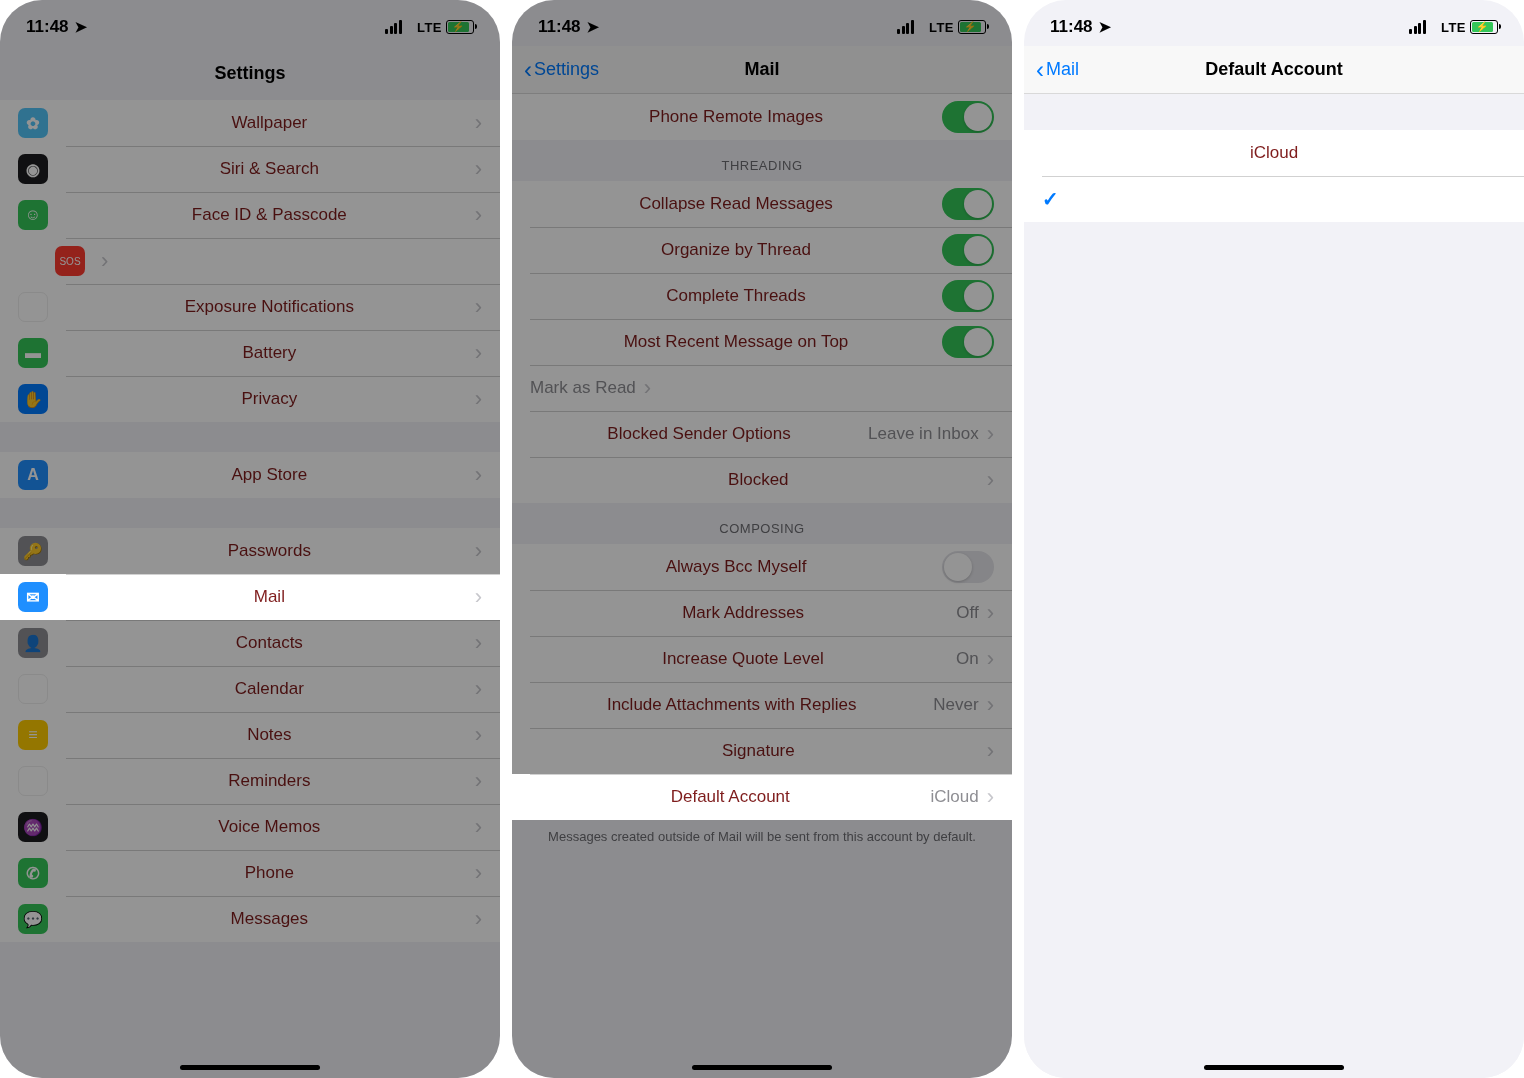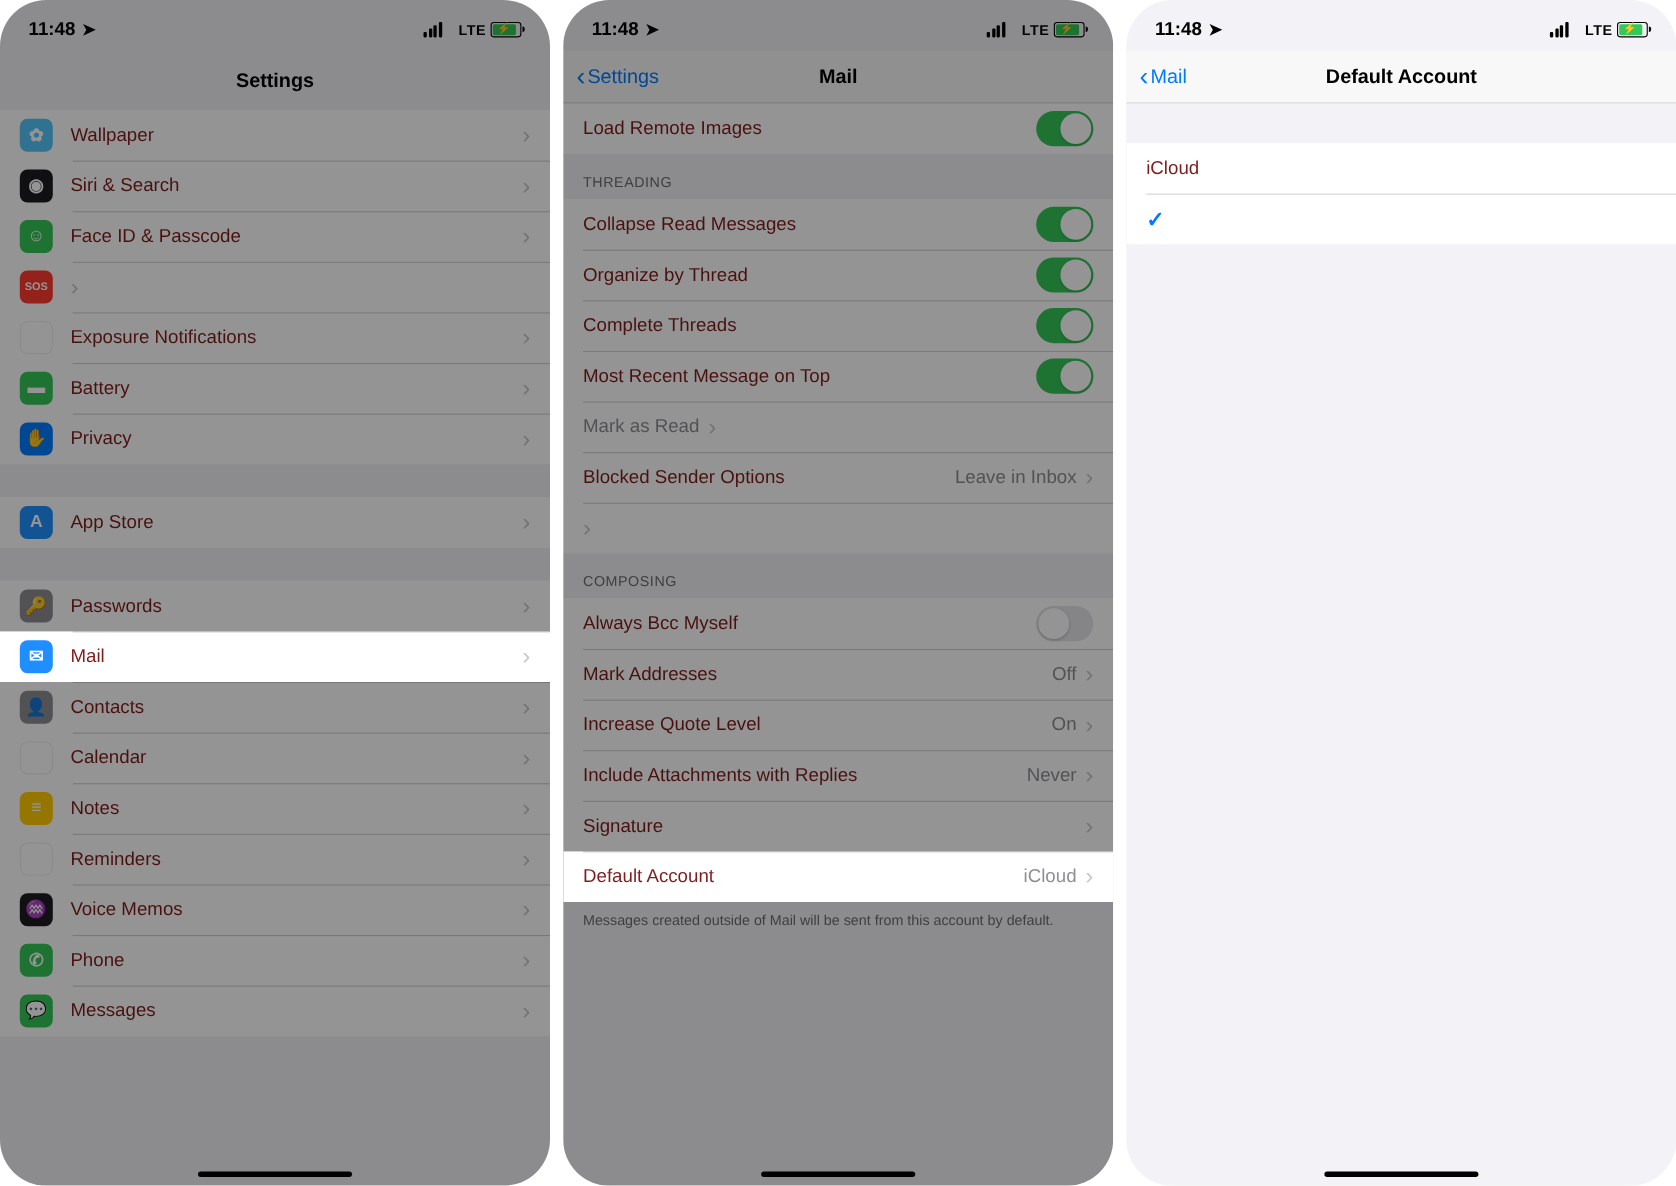--- a/index.html
+++ b/index.html
@@ -1,18 +1,18 @@
 <!DOCTYPE html>
 <html><head>
 <meta charset="utf-8">
 <style>
 * { margin: 0; padding: 0; box-sizing: border-box; font-family: -apple-system, 'Helvetica Neue', Helvetica, Arial, sans-serif; -webkit-font-smoothing: antialiased; }
 body { background: #fff; width: 1524px; height: 1078px; overflow: hidden; }
 .container { display: flex; width: 100%; height: 100%; gap: 12px; background: #fff; padding: 0; }
-.phone { flex: 1; height: 100%; position: relative; border-radius: 42px; overflow: hidden; background: #f2f2f7; display: flex; flex-direction: column; }
+.phone { flex: 1; height: 100%; position: relative; border-radius: 42px; overflow: hidden; background: #f2f2f7; display: flex; flex-direction: column; text-align: center; }
 .dim-overlay { position: absolute; inset: 0; background: rgba(0,0,0,0.42); pointer-events: none; z-index: 5; }
 .statusbar { display: flex; justify-content: space-between; align-items: center; padding: 14px 26px 6px 26px; font-size: 17px; font-weight: 600; height: 46px; }
 .statusbar .left { display: flex; align-items: center; gap: 6px; }
 .statusbar .right { display: flex; align-items: center; gap: 4px; }
 .signal { display: inline-flex; align-items: flex-end; gap: 1.5px; }
 .signal span { width: 3px; background: #000; border-radius: 1px; }
 .signal span:nth-child(1){height:5px} .signal span:nth-child(2){height:8px} .signal span:nth-child(3){height:11px} .signal span:nth-child(4){height:14px}
 .lte { font-size: 13px; font-weight: 700; letter-spacing: 0.5px; padding-left: 11px; }
 .battery { width: 28px; height: 14px; border: 1.5px solid #000; border-radius: 3px; position: relative; display: inline-block; }
 .battery::after { content:''; position:absolute; right:-4px; top:3px; width:2.5px; height:5px; background:#000; border-radius:0 2px 2px 0; }
@@ -88,21 +88,21 @@
             <span class="icon ic-siri" style="font-size:16px;font-weight:700;">◉</span>
     <span class="label">Siri &amp; Search</span>
     <span class="chevron">›</span>
           </div>
           <div class="row with-icon">
             <span class="icon ic-faceid" style="font-size:16px;font-weight:700;">☺</span>
     <span class="label">Face ID &amp; Passcode</span>
     <span class="chevron">›</span>
           </div>
           <div class="row with-icon">
-            <span class="icon ic-sos" style="font-size:10px;font-weight:700;">SOS</span>
+            <span class="icon ic-sos" style="font-size:10px;font-weight:400;margin-left:37px;">SOS</span>
     <span class="chevron">›</span>
           </div>
           <div class="row with-icon">
             <span class="icon ic-exposure" style="font-size:16px;font-weight:700;">☀</span>
     <span class="label">Exposure Notifications</span>
     <span class="chevron">›</span>
           </div>
           <div class="row with-icon">
             <span class="icon ic-battery" style="font-size:16px;font-weight:700;">▬</span>
     <span class="label">Battery</span>
@@ -199,21 +199,21 @@
   <div class="navbar">
     <div class="back">
           <span class="chev">‹</span>
           <span>Settings</span>
         </div>
     <div class="title">Mail</div>
   </div>
   <div class="content">
     <div class="group">
       <div class="row">
-        <span class="label">Load Remote Images</span>
+        <span class="label">Phone Remote Images</span>
         <span class="toggle on">
               <span class="knob"></span>
             </span>
       </div>
     </div>
     <div class="group-header">THREADING</div>
     <div class="group" id="s2g1">
           <div class="row">
             <span class="label">Collapse Read Messages</span>
             <span class="toggle on">
@@ -241,20 +241,21 @@
           <div class="row">
             <span class="value">Mark as Read</span>
             <span class="chevron">›</span>
           </div>
           <div class="row">
             <span class="label">Blocked Sender Options</span>
             <span class="value">Leave in Inbox</span>
             <span class="chevron">›</span>
           </div>
           <div class="row">
+            <span class="label">Blocked</span>
             <span class="chevron">›</span>
           </div>
         </div>
     <div class="group-header">COMPOSING</div>
     <div class="group" id="s2g2">
           <div class="row">
             <span class="label">Always Bcc Myself</span>
             <span class="toggle ">
               <span class="knob"></span>
             </span>

